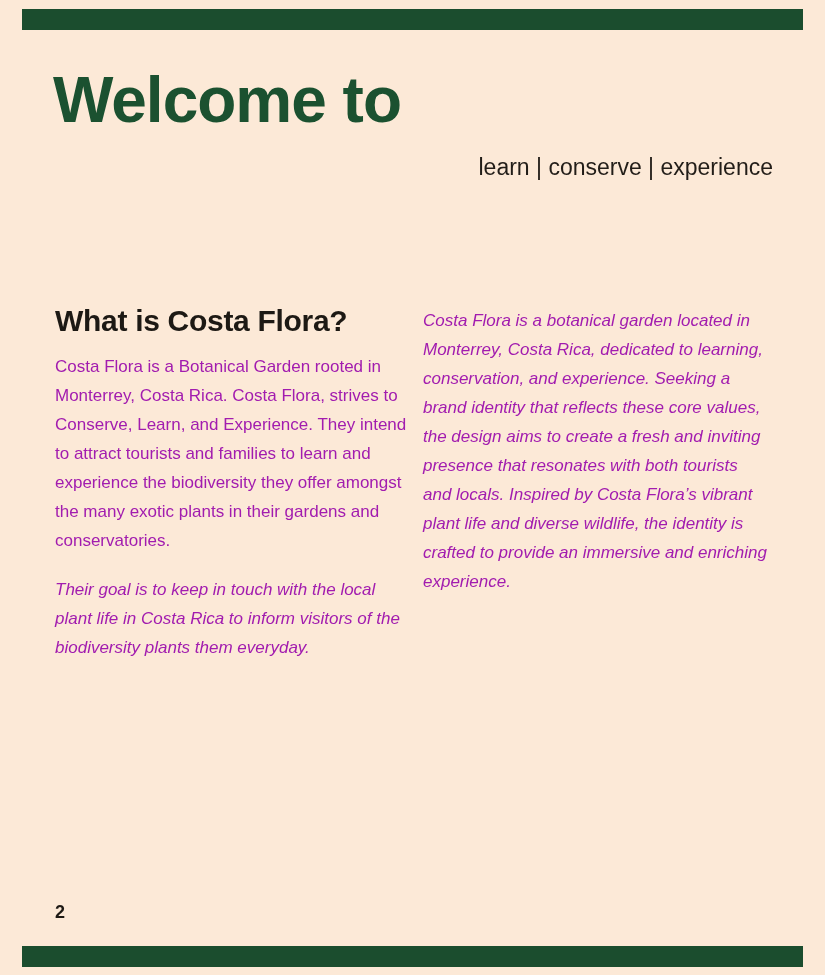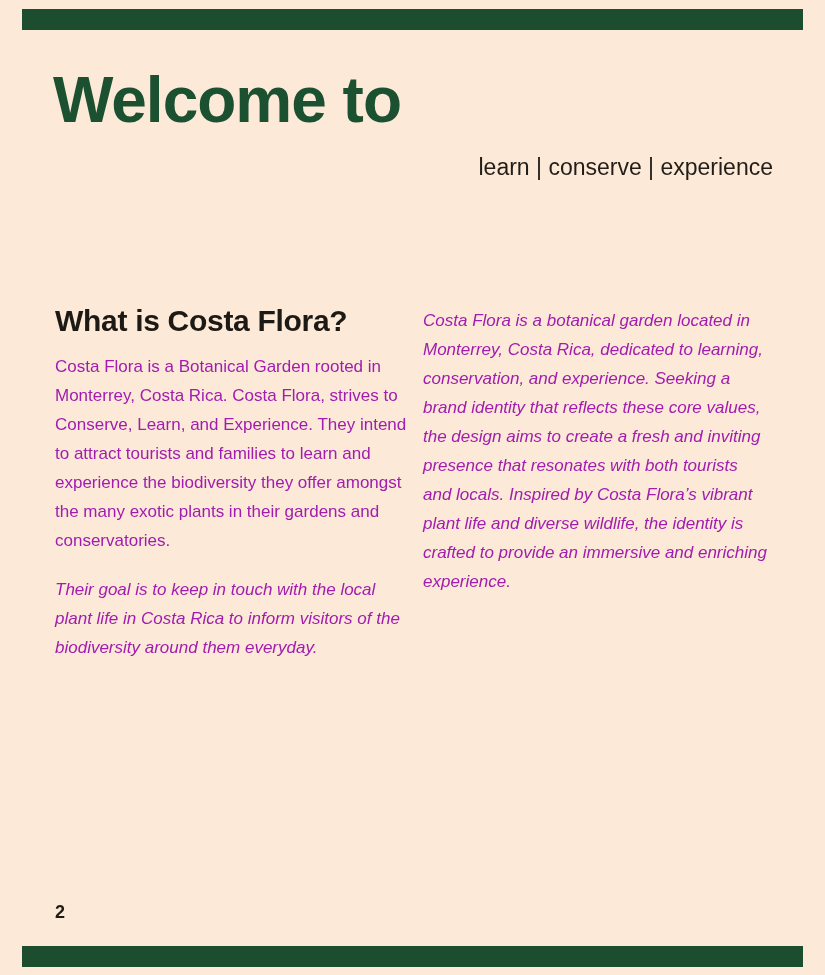--- a/index.html
+++ b/index.html
@@ -97,21 +97,21 @@
   <h1 class="title">
     <span class="line">Welcome to</span>
   </h1>
   <p class="tagline">learn | conserve | experience</p>
 </header>
 
 <main class="columns">
   <section class="col-left">
     <h2 class="section-heading">What is Costa Flora?</h2>
     <p class="body-para">Costa Flora is a Botanical Garden rooted in Monterrey, Costa Rica. Costa Flora, strives to Conserve, Learn, and Experience. They intend to attract tourists and families to learn and experience the biodiversity they offer amongst the many exotic plants in their gardens and conservatories.</p>
-    <p class="body-para">Their goal is to keep in touch with the local plant life in Costa Rica to inform visitors of the biodiversity around them everyday.</p>
+    <p class="body-para">Their goal is to keep in touch with the local plant life in Costa Rica to inform visitors of the biodiversity plants them everyday.</p>
   </section>
 
   <section class="col-right">
     <div class="section">
       <p class="body-para">Costa Flora is a botanical garden located in Monterrey, Costa Rica, dedicated to learning, conservation, and experience. Seeking a brand identity that reflects these core values, the design aims to create a fresh and inviting presence that resonates with both tourists and locals. Inspired by Costa Flora’s vibrant plant life and diverse wildlife, the identity is crafted to provide an immersive and enriching experience.</p>
     </div>
   </section>
 </main>
 
 <div class="page-number">2</div>

